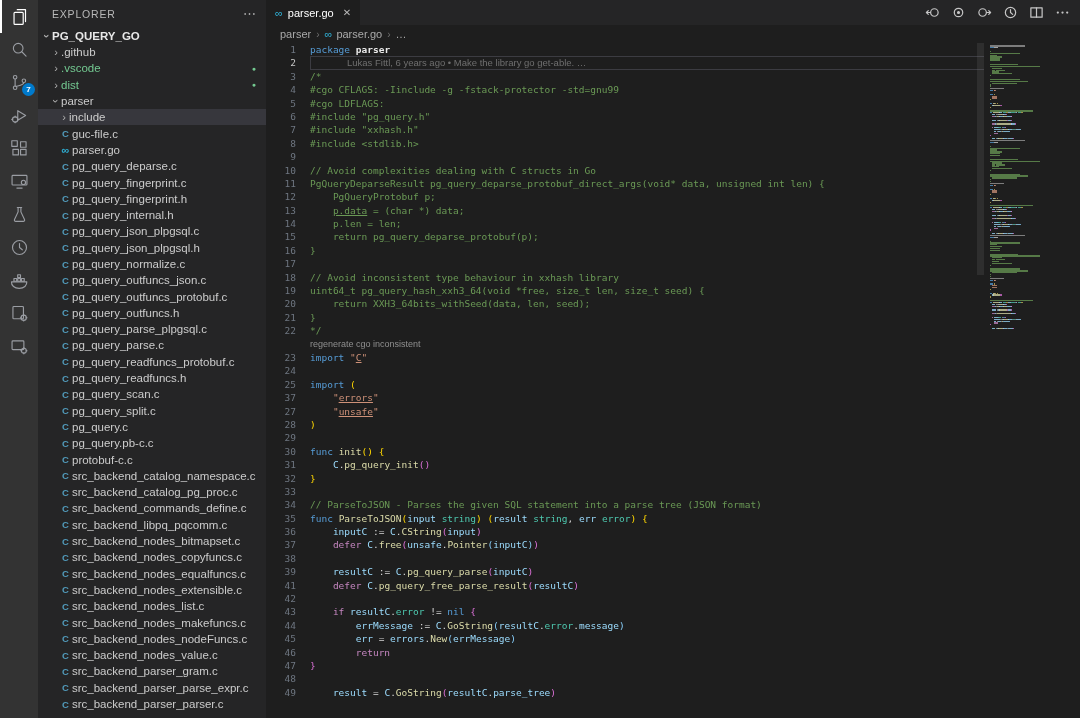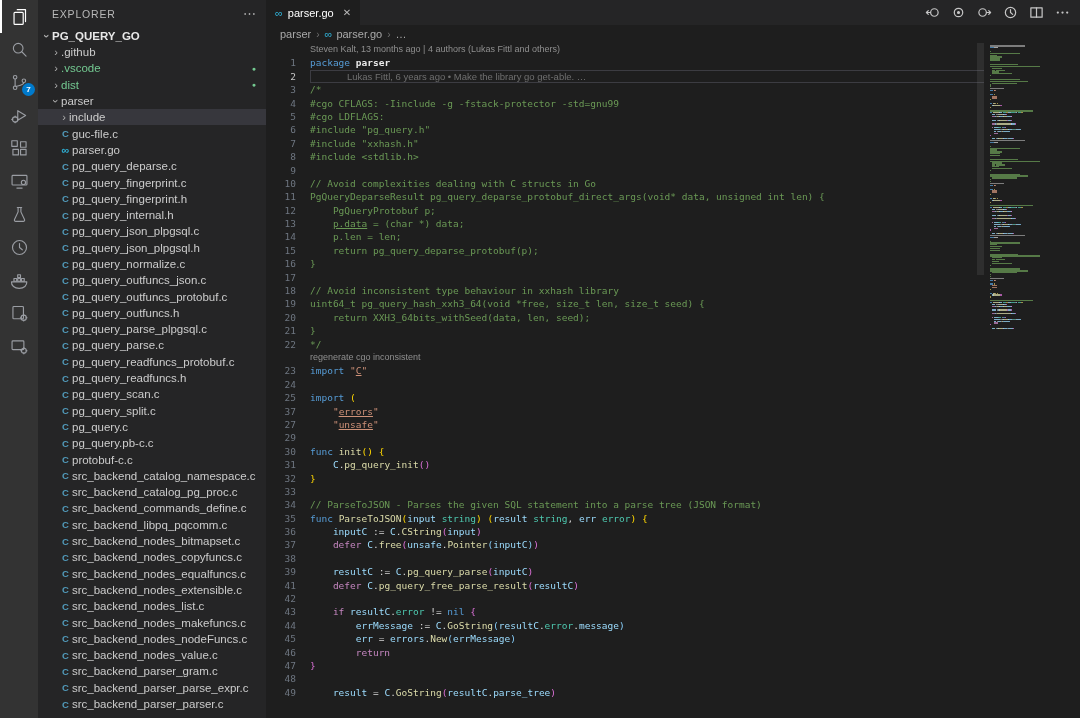--- a/index.html
+++ b/index.html
@@ -412,21 +412,20 @@
           <span class="fico go">∞</span>
           <span>parser.go</span>
         </span>
         <span class="bc-sep">›</span>
         <span class="bc-item">
           <span>…</span>
         </span>
       </div>
     <div class="editor-wrap">
       <div class="code" id="code">
-          <div class="crow"><span class="lens">Steven Kalt, 13 months ago | 4 authors (Lukas Fittl and others)</span></div>
           <div class="crow"><span class="ln">1</span><span class="ctext"><span class="tk-k">package</span><span class="tk-w"> </span><span class="tk-b">parser</span></span></div>
           <div class="crow"><span class="ln cur">2</span><span class="blame-box">Lukas Fittl, 6 years ago • Make the library go get-able. …</span></div>
           <div class="crow"><span class="ln">3</span><span class="ctext"><span class="tk-c">/*</span></span></div>
           <div class="crow"><span class="ln">4</span><span class="ctext"><span class="tk-c">#cgo CFLAGS: -Iinclude -g -fstack-protector -std=gnu99</span></span></div>
           <div class="crow"><span class="ln">5</span><span class="ctext"><span class="tk-c">#cgo LDFLAGS:</span></span></div>
           <div class="crow"><span class="ln">6</span><span class="ctext"><span class="tk-c">#include "pg_query.h"</span></span></div>
           <div class="crow"><span class="ln">7</span><span class="ctext"><span class="tk-c">#include "xxhash.h"</span></span></div>
           <div class="crow"><span class="ln">8</span><span class="ctext"><span class="tk-c">#include &lt;stdlib.h&gt;</span></span></div>
           <div class="crow"><span class="ln">9</span><span class="ctext"></span></div>
           <div class="crow"><span class="ln">10</span><span class="ctext"><span class="tk-c">// Avoid complexities dealing with C structs in Go</span></span></div>
@@ -441,20 +440,21 @@
           <div class="crow"><span class="ln">19</span><span class="ctext"><span class="tk-c">uint64_t pg_query_hash_xxh3_64(void *free, size_t len, size_t seed) {</span></span></div>
           <div class="crow"><span class="ln">20</span><span class="ctext"><span class="tk-c">    return XXH3_64bits_withSeed(data, len, seed);</span></span></div>
           <div class="crow"><span class="ln">21</span><span class="ctext"><span class="tk-c">}</span></span></div>
           <div class="crow"><span class="ln">22</span><span class="ctext"><span class="tk-c">*/</span></span></div>
           <div class="crow"><span class="lens">regenerate cgo inconsistent</span></div>
           <div class="crow"><span class="ln">23</span><span class="ctext"><span class="tk-k">import</span><span class="tk-w"> </span><span class="tk-s">"</span><span class="tk-su">C</span><span class="tk-s">"</span></span></div>
           <div class="crow"><span class="ln">24</span><span class="ctext"></span></div>
           <div class="crow"><span class="ln">25</span><span class="ctext"><span class="tk-k">import</span><span class="tk-w"> </span><span class="tk-p1">(</span></span></div>
           <div class="crow"><span class="ln">37</span><span class="ctext"><span class="tk-w">    </span><span class="tk-s">"</span><span class="tk-su">errors</span><span class="tk-s">"</span></span></div>
           <div class="crow"><span class="ln">27</span><span class="ctext"><span class="tk-w">    </span><span class="tk-s">"</span><span class="tk-su">unsafe</span><span class="tk-s">"</span></span></div>
+          <div class="crow"><span class="ln">28</span><span class="ctext"><span class="tk-p1">)</span></span></div>
           <div class="crow"><span class="ln">29</span><span class="ctext"></span></div>
           <div class="crow"><span class="ln">30</span><span class="ctext"><span class="tk-k">func</span><span class="tk-w"> </span><span class="tk-f">init</span><span class="tk-p1">()</span><span class="tk-w"> </span><span class="tk-p1">{</span></span></div>
           <div class="crow"><span class="ln">31</span><span class="ctext"><span class="tk-w">    </span><span class="tk-v">C</span><span class="tk-w">.</span><span class="tk-f">pg_query_init</span><span class="tk-p2">()</span></span></div>
           <div class="crow"><span class="ln">32</span><span class="ctext"><span class="tk-p1">}</span></span></div>
           <div class="crow"><span class="ln">33</span><span class="ctext"></span></div>
           <div class="crow"><span class="ln">34</span><span class="ctext"><span class="tk-c">// ParseToJSON - Parses the given SQL statement into a parse tree (JSON format)</span></span></div>
           <div class="crow"><span class="ln">35</span><span class="ctext"><span class="tk-k">func</span><span class="tk-w"> </span><span class="tk-f">ParseToJSON</span><span class="tk-p1">(</span><span class="tk-v">input</span><span class="tk-w"> </span><span class="tk-t">string</span><span class="tk-p1">)</span><span class="tk-w"> </span><span class="tk-p1">(</span><span class="tk-v">result</span><span class="tk-w"> </span><span class="tk-t">string</span><span class="tk-w">, </span><span class="tk-v">err</span><span class="tk-w"> </span><span class="tk-t">error</span><span class="tk-p1">)</span><span class="tk-w"> </span><span class="tk-p1">{</span></span></div>
           <div class="crow"><span class="ln">36</span><span class="ctext"><span class="tk-w">    </span><span class="tk-v">inputC</span><span class="tk-w"> := </span><span class="tk-v">C</span><span class="tk-w">.</span><span class="tk-f">CString</span><span class="tk-p2">(</span><span class="tk-v">input</span><span class="tk-p2">)</span></span></div>
           <div class="crow"><span class="ln">37</span><span class="ctext"><span class="tk-w">    </span><span class="tk-ck">defer</span><span class="tk-w"> </span><span class="tk-v">C</span><span class="tk-w">.</span><span class="tk-f">free</span><span class="tk-p2">(</span><span class="tk-v">unsafe</span><span class="tk-w">.</span><span class="tk-f">Pointer</span><span class="tk-p3">(</span><span class="tk-v">inputC</span><span class="tk-p3">)</span><span class="tk-p2">)</span></span></div>
           <div class="crow"><span class="ln">38</span><span class="ctext"></span></div>

